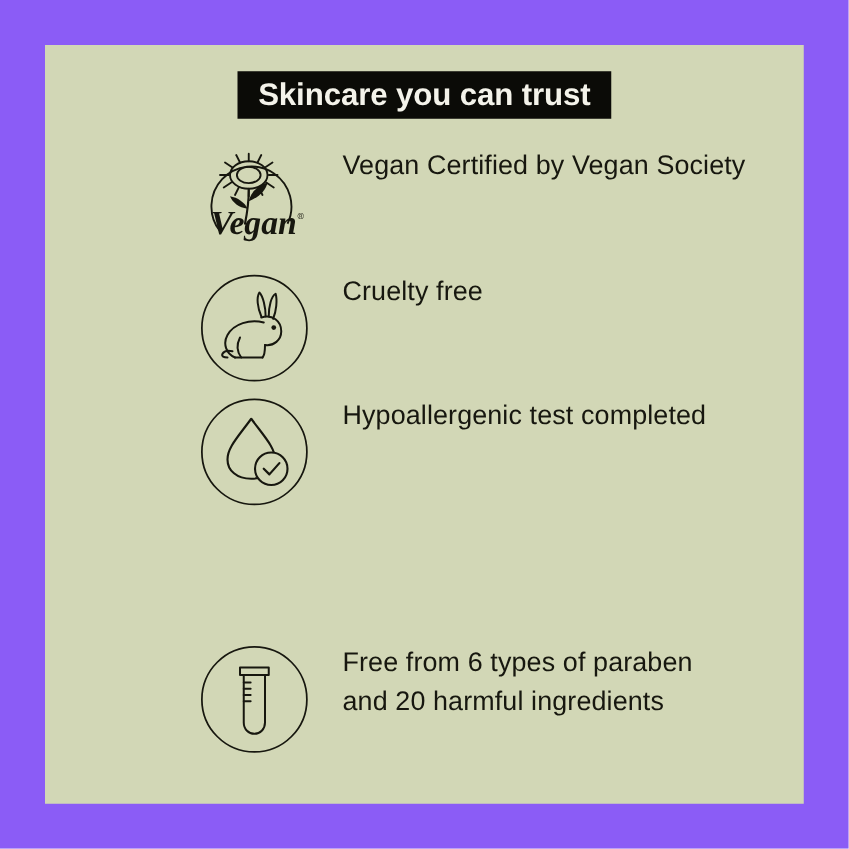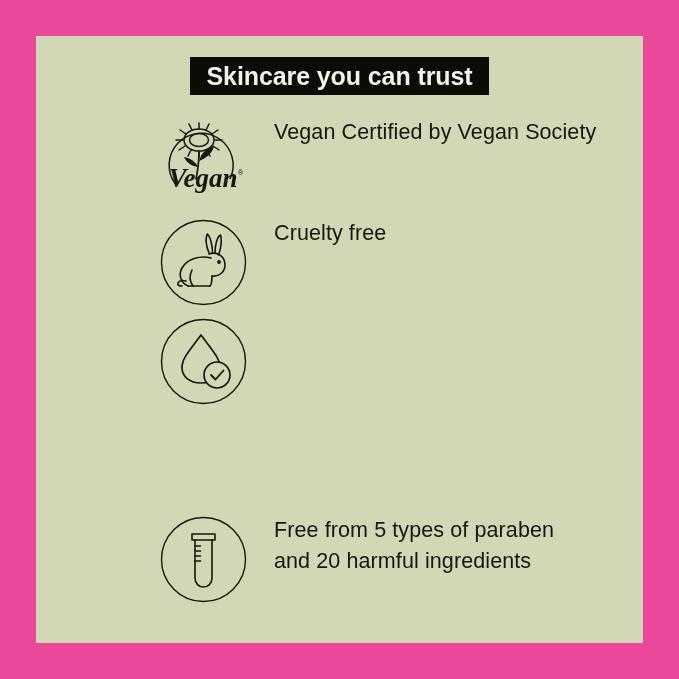--- a/index.html
+++ b/index.html
@@ -4,21 +4,21 @@
 <style>
   html, body {
     margin: 0;
     padding: 0;
     background: #ffffff;
   }
   #poster {
     position: relative;
     width: 679px;
     height: 679px;
-    background: #ec4899;
+    background: #8b5cf6;
     font-family: "Liberation Sans", "DejaVu Sans", sans-serif;
     overflow: hidden;
   }
   #inner-panel {
     position: absolute;
     left: 36px;
     top: 36px;
     width: 607px;
     height: 607px;
     background: #d2d7b6;
@@ -175,20 +175,23 @@
     <div class="row-icon">
       <svg viewBox="0 0 89 89" xmlns="http://www.w3.org/2000/svg">
         <circle cx="44.5" cy="44.5" r="42" fill="none" stroke="#17170f" stroke-width="1.4"></circle>
 
         <path d="M 42 18 C 53 33 61 41 61 50.5 C 61 59.5 53.5 66 42 66 C 30.5 66 23 59.5 23 50.5 C 23 41 31 33 42 18 Z" fill="none" stroke="#17170f" stroke-width="1.7" stroke-linejoin="round"></path>
 
         <circle cx="58" cy="58" r="13" fill="#d2d7b6" stroke="#17170f" stroke-width="1.7"></circle>
         <path d="M 52 58 L 56.5 62.5 L 64.5 53.5" fill="none" stroke="#17170f" stroke-width="1.8" stroke-linecap="round" stroke-linejoin="round"></path>
       </svg>
     </div>
+    <div class="row-label">
+      <span class="line">Hypoallergenic test completed</span>
+    </div>
   </div>
 
 
   <div class="row" id="row-4">
     <div class="row-icon">
       <svg viewBox="0 0 89 89" xmlns="http://www.w3.org/2000/svg">
         <circle cx="44.5" cy="44.5" r="42" fill="none" stroke="#17170f" stroke-width="1.4"></circle>
         <g fill="none" stroke="#17170f" stroke-width="1.6" stroke-linejoin="round" stroke-linecap="round">
 
           <path d="M 33 19 L 56 19 L 56 25 L 33 25 Z"></path>
@@ -196,18 +199,18 @@
           <path d="M 36 25 L 36 63 C 36 68.5 40 72 44.5 72 C 49 72 53 68.5 53 63 L 53 25"></path>
 
           <path d="M 36 31 L 41.5 31"></path>
           <path d="M 36 36 L 41.5 36"></path>
           <path d="M 36 41 L 41.5 41"></path>
           <path d="M 36 46 L 41.5 46"></path>
         </g>
       </svg>
     </div>
     <div class="row-label">
-      <span class="line">Free from 5 types of paraben</span>
+      <span class="line">Free from 6 types of paraben</span>
       <span class="line">and 20 harmful ingredients</span>
     </div>
   </div>
 
 </div>
 
 </body></html>

